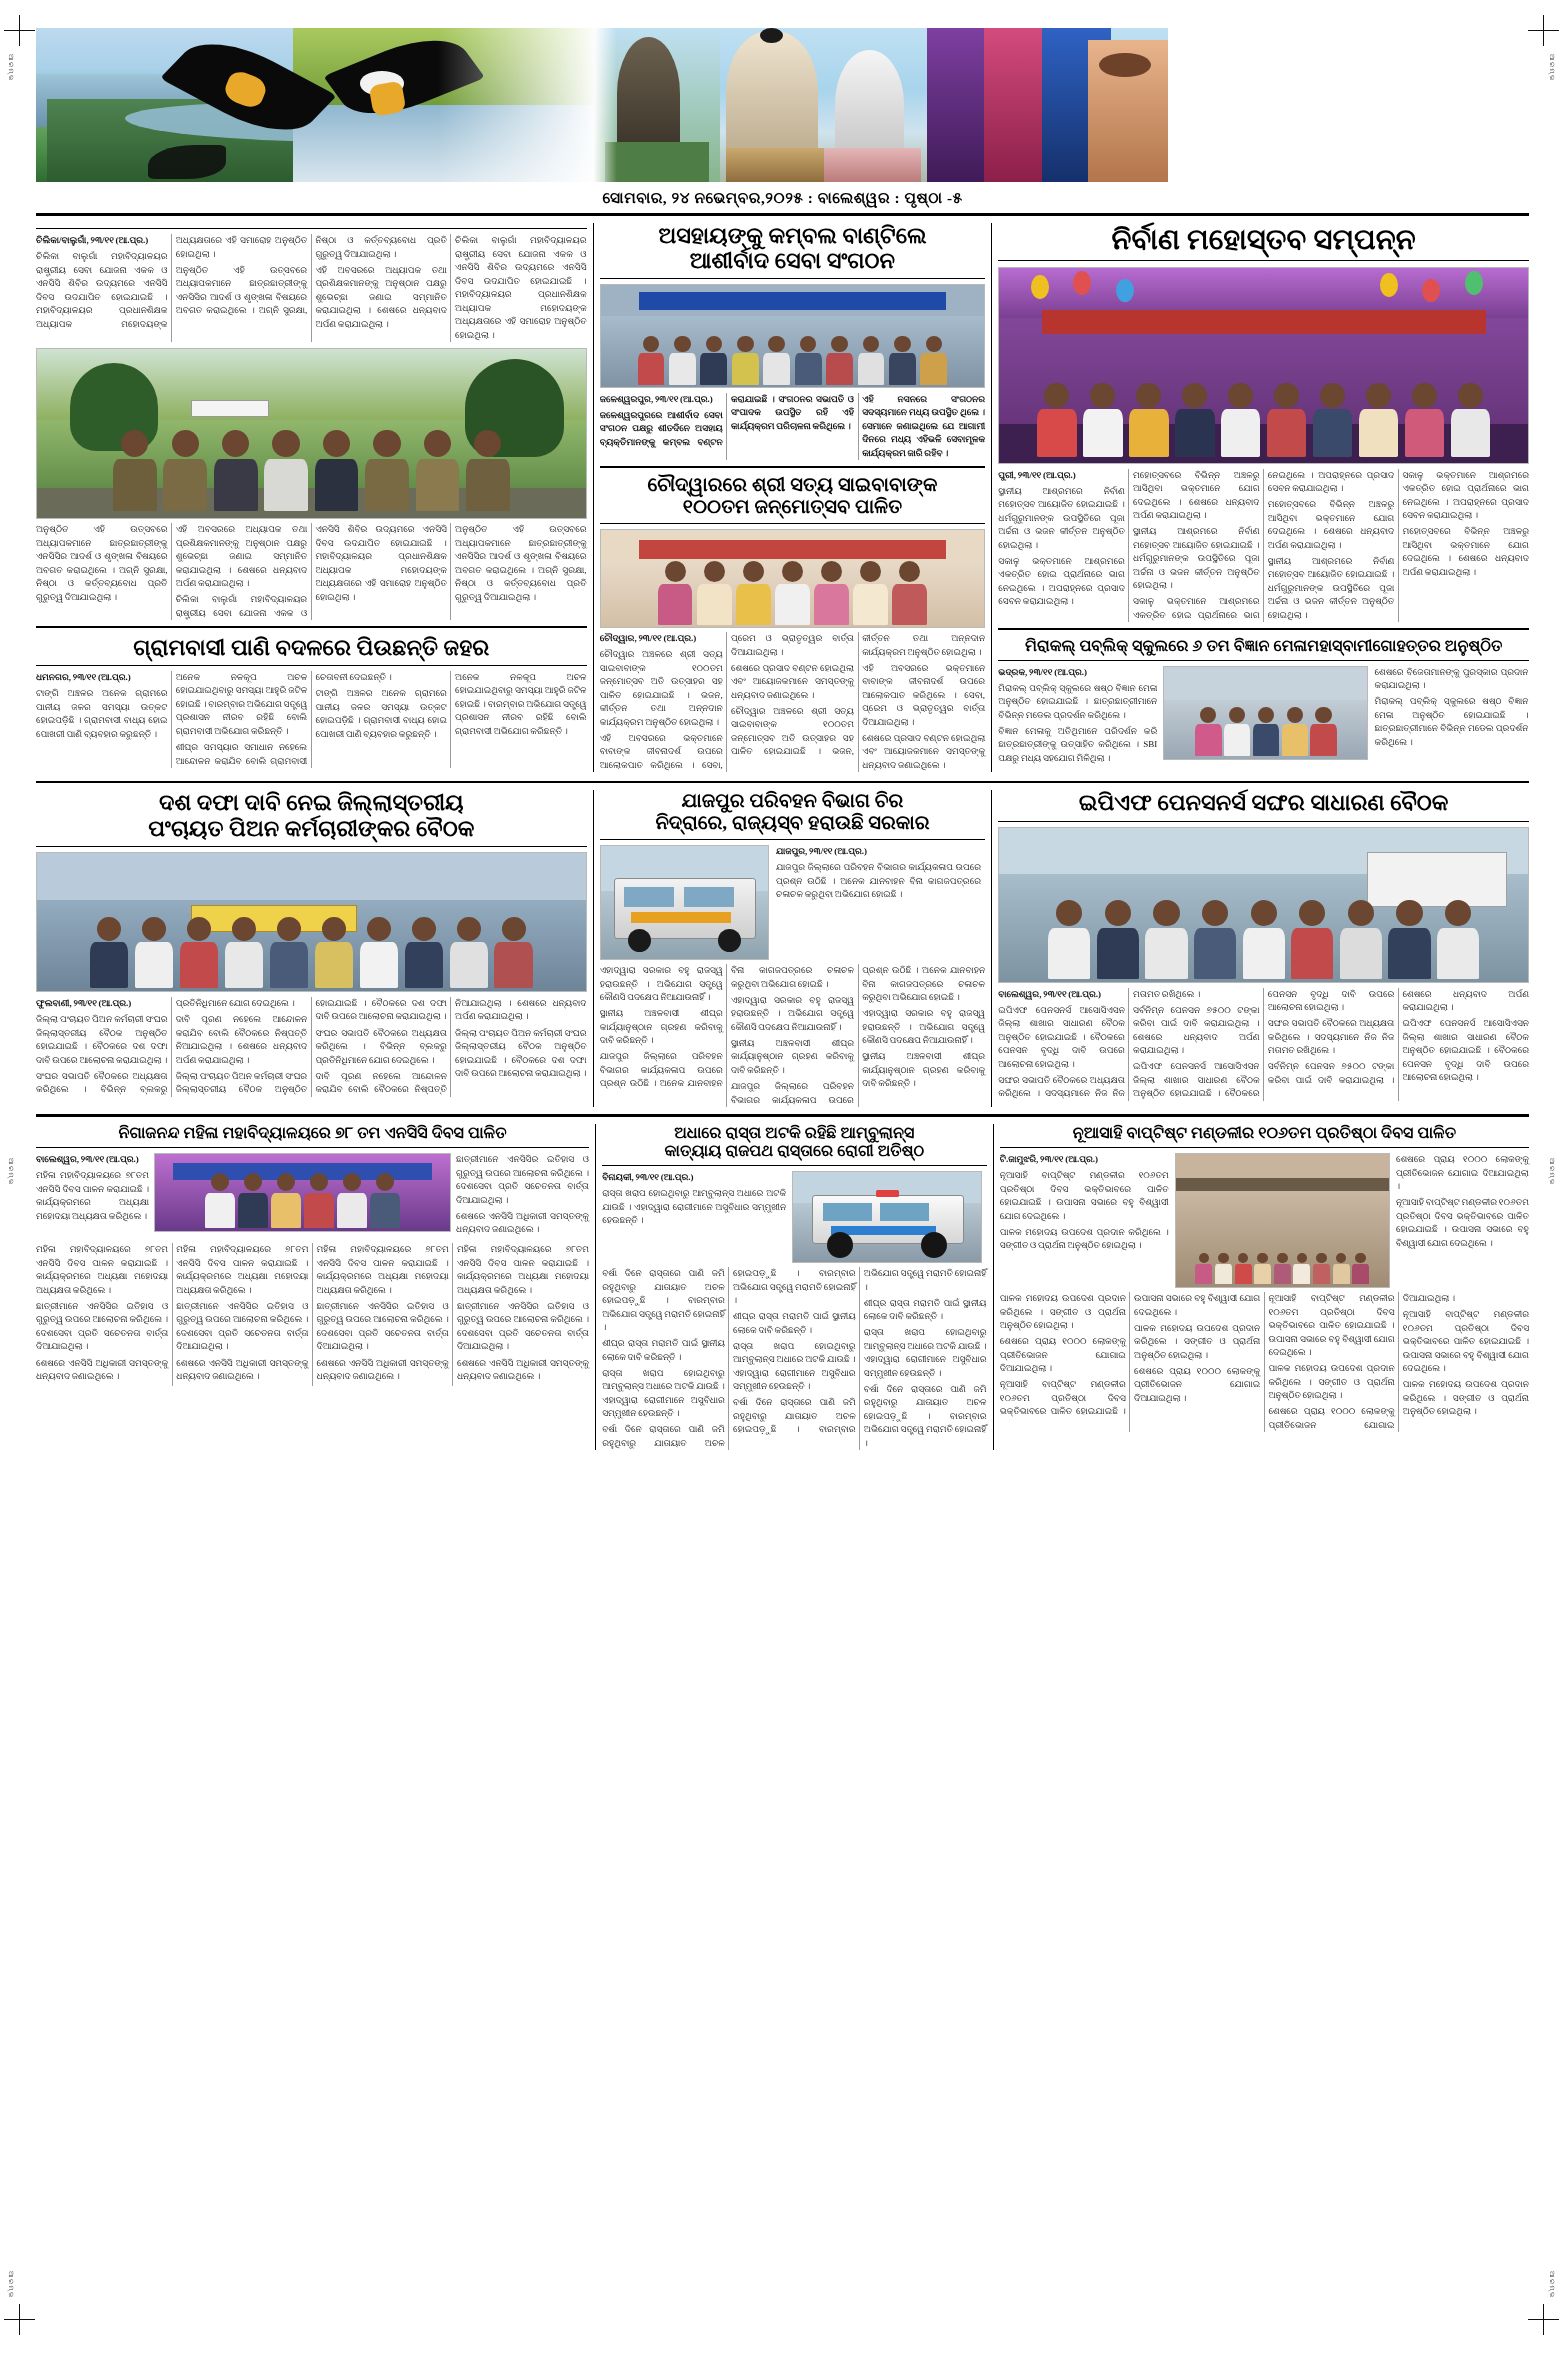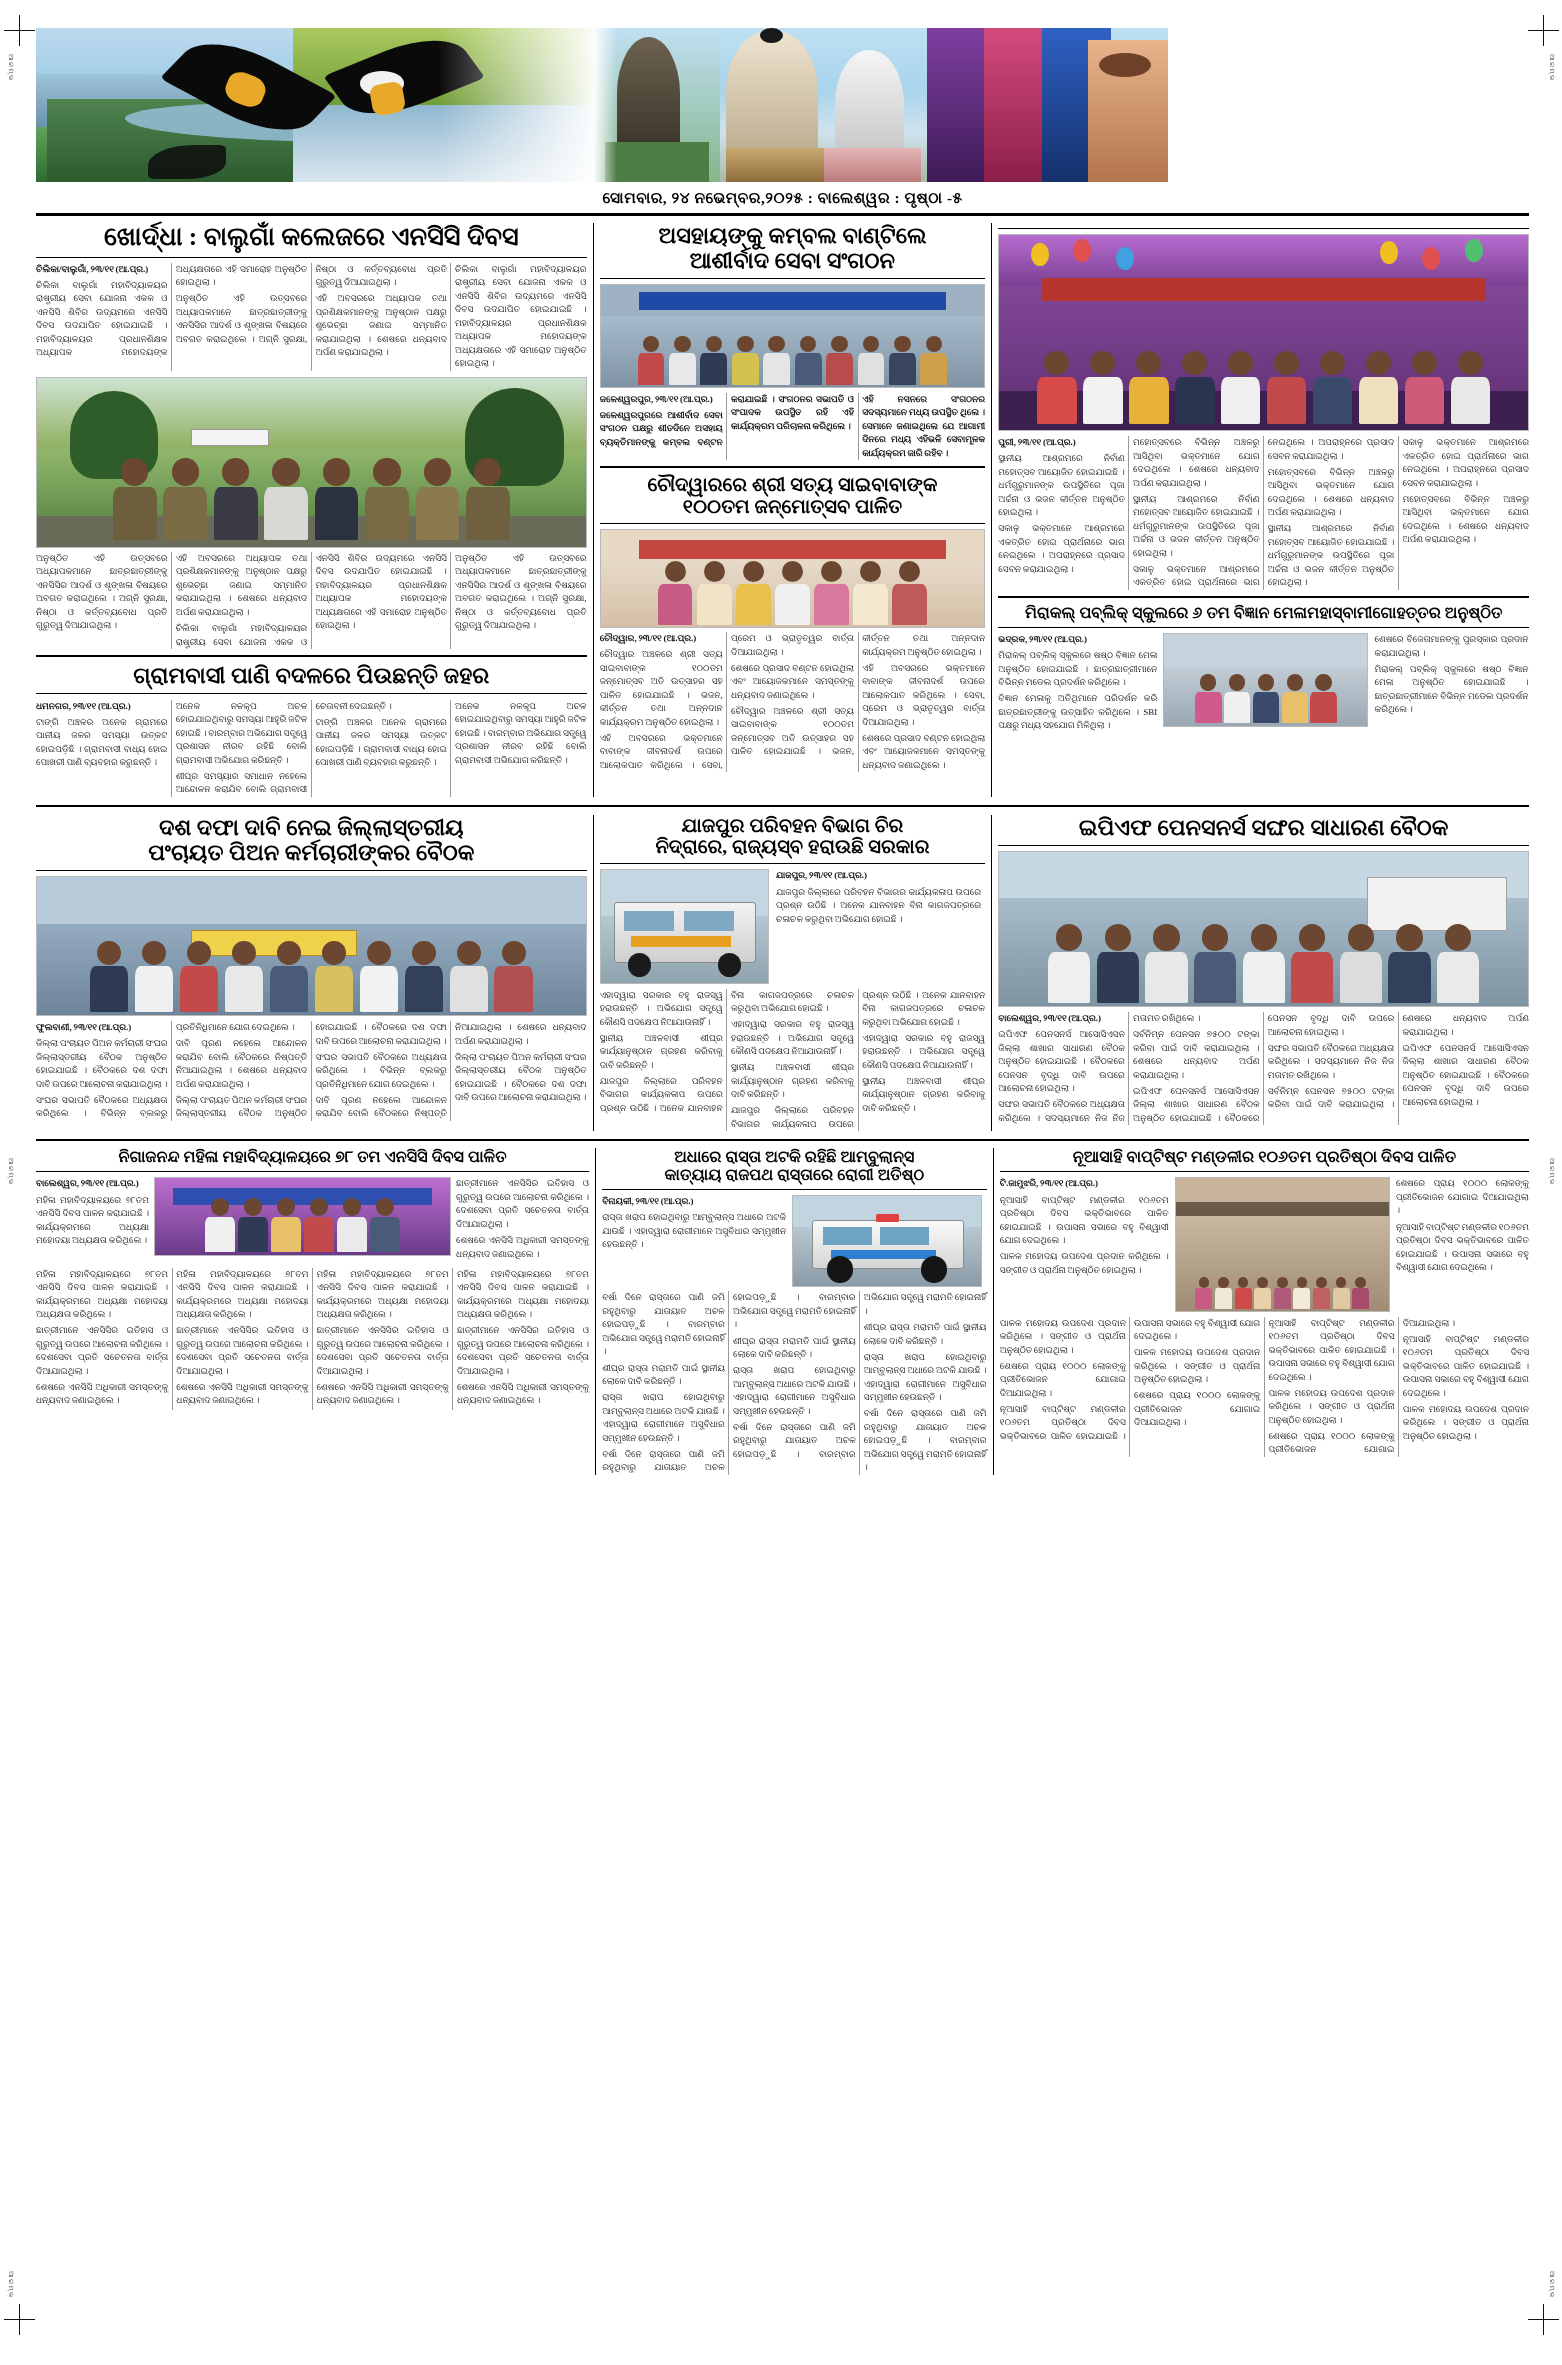--- a/index.html
+++ b/index.html
@@ -120,21 +120,20 @@
         <div style="position:absolute;left:0;top:0;right:0;bottom:0;background:linear-gradient(90deg,rgba(255,255,255,.96) 0%,rgba(255,255,255,0) 4%);"></div>
       </div>
     </div>
 
     <div class="dateline">ସୋମବାର, ୨୪ ନଭେମ୍ବର,୨୦୨୫ : ବାଲେଶ୍ୱର : ପୃଷ୍ଠା -୫</div>
     <div class="rule-thick"></div>
 
     <div class="cols" style="margin-top:7.2px;">
 
       <div class="col" style="width:553px;">
-        <div class="hl hl-lg">ଖୋର୍ଦ୍ଧା : ବାଲୁଗାଁ କଲେଜରେ ଏନସିସି ଦିବସ</div>
         <div class="hdiv"></div>
         <div class="body-cols" style="column-count:4;">
           <div class="bt">
             <p><b>ଚିଲିକା/ବାଲୁଗାଁ, ୨୩/୧୧ (ଆ.ପ୍ର.)</b></p>
             <p>ଚିଲିକା ବାଲୁଗାଁ ମହାବିଦ୍ୟାଳୟର ରାଷ୍ଟ୍ରୀୟ ସେବା ଯୋଜନା ଏକକ ଓ ଏନସିସି ଶିବିର ଉଦ୍ୟମରେ ଏନସିସି ଦିବସ ଉଦଯାପିତ ହୋଇଯାଇଛି । ମହାବିଦ୍ୟାଳୟର ପ୍ରଧାନଶିକ୍ଷକ ଅଧ୍ୟାପକ ମହୋଦୟଙ୍କ ଅଧ୍ୟକ୍ଷତାରେ ଏହି ସମାରୋହ ଅନୁଷ୍ଠିତ ହୋଇଥିଲା ।</p>
             <p>ଅନୁଷ୍ଠିତ ଏହି ଉତ୍ସବରେ ଅଧ୍ୟାପକମାନେ ଛାତ୍ରଛାତ୍ରୀଙ୍କୁ ଏନସିସିର ଆଦର୍ଶ ଓ ଶୃଙ୍ଖଳା ବିଷୟରେ ଅବଗତ କରାଇଥିଲେ । ଅଗ୍ନି ସୁରକ୍ଷା, ନିଷ୍ଠା ଓ କର୍ତ୍ତବ୍ୟବୋଧ ପ୍ରତି ଗୁରୁତ୍ୱ ଦିଆଯାଇଥିଲା ।</p>
             <p>ଏହି ଅବସରରେ ଅଧ୍ୟାପକ ତଥା ପ୍ରଶିକ୍ଷକମାନଙ୍କୁ ଅନୁଷ୍ଠାନ ପକ୍ଷରୁ ଶୁଭେଚ୍ଛା ଜଣାଇ ସମ୍ମାନିତ କରାଯାଇଥିଲା । ଶେଷରେ ଧନ୍ୟବାଦ ଅର୍ପଣ କରାଯାଇଥିଲା ।</p>
             <p>ଚିଲିକା ବାଲୁଗାଁ ମହାବିଦ୍ୟାଳୟର ରାଷ୍ଟ୍ରୀୟ ସେବା ଯୋଜନା ଏକକ ଓ ଏନସିସି ଶିବିର ଉଦ୍ୟମରେ ଏନସିସି ଦିବସ ଉଦଯାପିତ ହୋଇଯାଇଛି । ମହାବିଦ୍ୟାଳୟର ପ୍ରଧାନଶିକ୍ଷକ ଅଧ୍ୟାପକ ମହୋଦୟଙ୍କ ଅଧ୍ୟକ୍ଷତାରେ ଏହି ସମାରୋହ ଅନୁଷ୍ଠିତ ହୋଇଥିଲା ।</p>
           </div>
         </div>
@@ -317,20 +316,21 @@
             <p>ଚୌଦ୍ୱାର ଅଞ୍ଚଳରେ ଶ୍ରୀ ସତ୍ୟ ସାଇବାବାଙ୍କ ୧୦୦ତମ ଜନ୍ମୋତ୍ସବ ଅତି ଉତ୍ସାହର ସହ ପାଳିତ ହୋଇଯାଇଛି । ଭଜନ, କୀର୍ତ୍ତନ ତଥା ଅନ୍ନଦାନ କାର୍ଯ୍ୟକ୍ରମ ଅନୁଷ୍ଠିତ ହୋଇଥିଲା ।</p>
             <p>ଏହି ଅବସରରେ ଭକ୍ତମାନେ ବାବାଙ୍କ ଜୀବନାଦର୍ଶ ଉପରେ ଆଲୋକପାତ କରିଥିଲେ । ସେବା, ପ୍ରେମ ଓ ଭ୍ରାତୃତ୍ୱର ବାର୍ତ୍ତା ଦିଆଯାଇଥିଲା ।</p>
             <p>ଶେଷରେ ପ୍ରସାଦ ବଣ୍ଟନ ହୋଇଥିଲା ଏବଂ ଆୟୋଜକମାନେ ସମସ୍ତଙ୍କୁ ଧନ୍ୟବାଦ ଜଣାଇଥିଲେ ।</p>
           </div>
         </div>
       </div>
 
       <div class="vdiv"></div>
 
       <div class="col" style="width:533px;">
+        <div class="hl hl-xl">ନିର୍ବାଣ ମହୋସ୍ତବ ସମ୍ପନ୍ନ</div>
         <div class="hdiv"></div>
 
         <div class="photo" style="height:195px;margin:3.1px 0 5.1px 0;background:linear-gradient(180deg,#8f4fa8,#5e2f70);">
           <div style="position:absolute;left:0;top:0;right:0;height:26%;background:linear-gradient(180deg,#b86cd0,#7a3f92);"></div>
           <div class="balloon" style="left:6%;top:4%;background:#f0c020;"></div>
           <div class="balloon" style="left:14%;top:2%;background:#e05050;"></div>
           <div class="balloon" style="left:22%;top:6%;background:#40a0e0;"></div>
           <div class="balloon" style="left:72%;top:3%;background:#f0c020;"></div>
           <div class="balloon" style="left:80%;top:6%;background:#e05050;"></div>
           <div class="balloon" style="left:88%;top:2%;background:#50c070;"></div>

